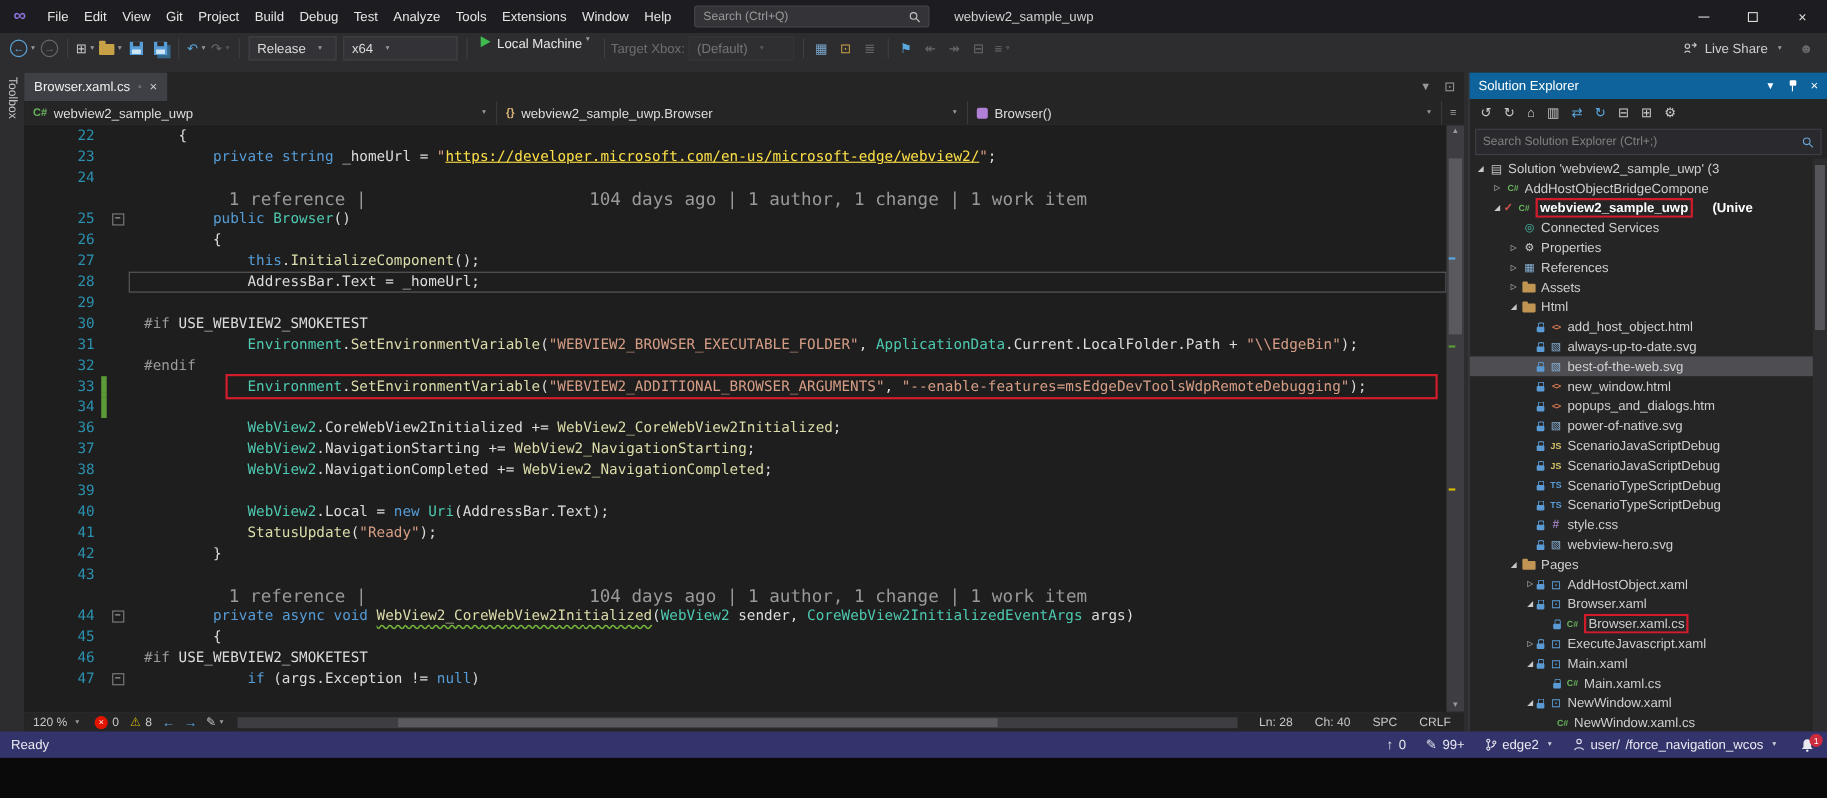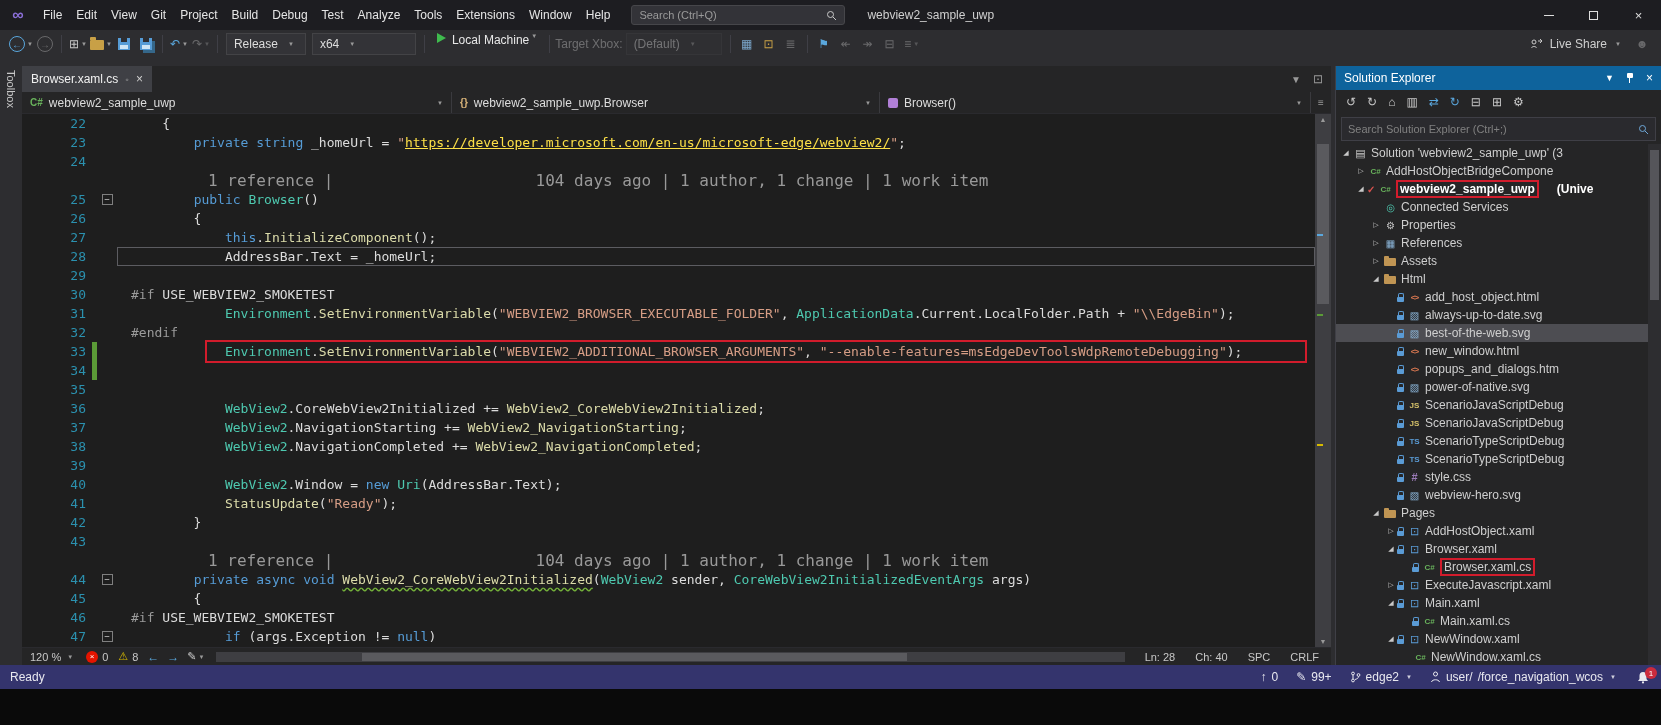--- a/index.html
+++ b/index.html
@@ -312,26 +312,25 @@
               <div class="code-row"><span class="gutter-num">25</span><span class="chg"></span><span class="fold"><span class="fold-box">−</span></span><div class="row-body"><span class="tk-pl">        </span><span class="tk-kw">public</span><span class="tk-pl"> </span><span class="tk-ty">Browser</span><span class="tk-pl">()</span></div></div>
               <div class="code-row"><span class="gutter-num">26</span><span class="chg"></span><span class="fold"></span><div class="row-body"><span class="tk-pl">        {</span></div></div>
               <div class="code-row"><span class="gutter-num">27</span><span class="chg"></span><span class="fold"></span><div class="row-body"><span class="tk-pl">            </span><span class="tk-kw">this</span><span class="tk-pl">.</span><span class="tk-me">InitializeComponent</span><span class="tk-pl">();</span></div></div>
               <div class="code-row"><span class="gutter-num">28</span><span class="chg"></span><span class="fold"></span><div class="row-body cur"><span class="tk-pl">            AddressBar.Text = _homeUrl;</span></div></div>
               <div class="code-row"><span class="gutter-num">29</span><span class="chg"></span><span class="fold"></span><div class="row-body"></div></div>
               <div class="code-row"><span class="gutter-num">30</span><span class="chg"></span><span class="fold"></span><div class="row-body"><span class="tk-pp">#if</span><span class="tk-pl"> USE_WEBVIEW2_SMOKETEST</span></div></div>
               <div class="code-row"><span class="gutter-num">31</span><span class="chg"></span><span class="fold"></span><div class="row-body"><span class="tk-pl">            </span><span class="tk-ty">Environment</span><span class="tk-pl">.</span><span class="tk-me">SetEnvironmentVariable</span><span class="tk-pl">(</span><span class="tk-st">"WEBVIEW2_BROWSER_EXECUTABLE_FOLDER"</span><span class="tk-pl">, </span><span class="tk-ty">ApplicationData</span><span class="tk-pl">.Current.LocalFolder.Path + </span><span class="tk-st">"\\EdgeBin"</span><span class="tk-pl">);</span></div></div>
               <div class="code-row"><span class="gutter-num">32</span><span class="chg"></span><span class="fold"></span><div class="row-body"><span class="tk-pp">#endif</span></div></div>
               <div class="code-row"><span class="gutter-num">33</span><span class="chg grn"></span><span class="fold"></span><div class="row-body"><span class="tk-pl">            </span><span class="tk-ty">Environment</span><span class="tk-pl">.</span><span class="tk-me">SetEnvironmentVariable</span><span class="tk-pl">(</span><span class="tk-st">"WEBVIEW2_ADDITIONAL_BROWSER_ARGUMENTS"</span><span class="tk-pl">, </span><span class="tk-st">"--enable-features=msEdgeDevToolsWdpRemoteDebugging"</span><span class="tk-pl">);</span><div class="red-box"></div></div></div>
               <div class="code-row"><span class="gutter-num">34</span><span class="chg grn"></span><span class="fold"></span><div class="row-body"></div></div>
-              <div class="code-row"><span class="gutter-num">35</span><span class="chg"></span><span class="fold"></span><div class="row-body"></div></div>
               <div class="code-row"><span class="gutter-num">36</span><span class="chg"></span><span class="fold"></span><div class="row-body"><span class="tk-pl">            </span><span class="tk-ty">WebView2</span><span class="tk-pl">.CoreWebView2Initialized += </span><span class="tk-me">WebView2_CoreWebView2Initialized</span><span class="tk-pl">;</span></div></div>
               <div class="code-row"><span class="gutter-num">37</span><span class="chg"></span><span class="fold"></span><div class="row-body"><span class="tk-pl">            </span><span class="tk-ty">WebView2</span><span class="tk-pl">.NavigationStarting += </span><span class="tk-me">WebView2_NavigationStarting</span><span class="tk-pl">;</span></div></div>
               <div class="code-row"><span class="gutter-num">38</span><span class="chg"></span><span class="fold"></span><div class="row-body"><span class="tk-pl">            </span><span class="tk-ty">WebView2</span><span class="tk-pl">.NavigationCompleted += </span><span class="tk-me">WebView2_NavigationCompleted</span><span class="tk-pl">;</span></div></div>
               <div class="code-row"><span class="gutter-num">39</span><span class="chg"></span><span class="fold"></span><div class="row-body"></div></div>
-              <div class="code-row"><span class="gutter-num">40</span><span class="chg"></span><span class="fold"></span><div class="row-body"><span class="tk-pl">            </span><span class="tk-ty">WebView2</span><span class="tk-pl">.Window = </span><span class="tk-kw">new</span><span class="tk-pl"> </span><span class="tk-ty">Uri</span><span class="tk-pl">(AddressBar.Text);</span></div></div>
+              <div class="code-row"><span class="gutter-num">40</span><span class="chg"></span><span class="fold"></span><div class="row-body"><span class="tk-pl">            </span><span class="tk-ty">WebView2</span><span class="tk-pl">.Local = </span><span class="tk-kw">new</span><span class="tk-pl"> </span><span class="tk-ty">Uri</span><span class="tk-pl">(AddressBar.Text);</span></div></div>
               <div class="code-row"><span class="gutter-num">41</span><span class="chg"></span><span class="fold"></span><div class="row-body"><span class="tk-pl">            </span><span class="tk-me">StatusUpdate</span><span class="tk-pl">(</span><span class="tk-st">"Ready"</span><span class="tk-pl">);</span></div></div>
               <div class="code-row"><span class="gutter-num">42</span><span class="chg"></span><span class="fold"></span><div class="row-body"><span class="tk-pl">        }</span></div></div>
               <div class="code-row"><span class="gutter-num">43</span><span class="chg"></span><span class="fold"></span><div class="row-body"></div></div>
               <div class="code-row lens"><span class="gutter-num"></span><span class="chg"></span><span class="fold"></span><div class="row-body"><span class="tk-ln">        1 reference |                     104 days ago | 1 author, 1 change | 1 work item</span></div></div>
               <div class="code-row"><span class="gutter-num">44</span><span class="chg"></span><span class="fold"><span class="fold-box">−</span></span><div class="row-body"><span class="tk-pl">        </span><span class="tk-kw">private</span><span class="tk-pl"> </span><span class="tk-kw">async</span><span class="tk-pl"> </span><span class="tk-kw">void</span><span class="tk-pl"> </span><span class="tk-sq">WebView2_CoreWebView2Initialized</span><span class="tk-pl">(</span><span class="tk-ty">WebView2</span><span class="tk-pl"> sender, </span><span class="tk-ty">CoreWebView2InitializedEventArgs</span><span class="tk-pl"> args)</span></div></div>
               <div class="code-row"><span class="gutter-num">45</span><span class="chg"></span><span class="fold"></span><div class="row-body"><span class="tk-pl">        {</span></div></div>
               <div class="code-row"><span class="gutter-num">46</span><span class="chg"></span><span class="fold"></span><div class="row-body"><span class="tk-pp">#if</span><span class="tk-pl"> USE_WEBVIEW2_SMOKETEST</span></div></div>
               <div class="code-row"><span class="gutter-num">47</span><span class="chg"></span><span class="fold"><span class="fold-box">−</span></span><div class="row-body"><span class="tk-pl">            </span><span class="tk-kw">if</span><span class="tk-pl"> (args.Exception != </span><span class="tk-kw">null</span><span class="tk-pl">)</span></div></div>
             </div>
         </div>

